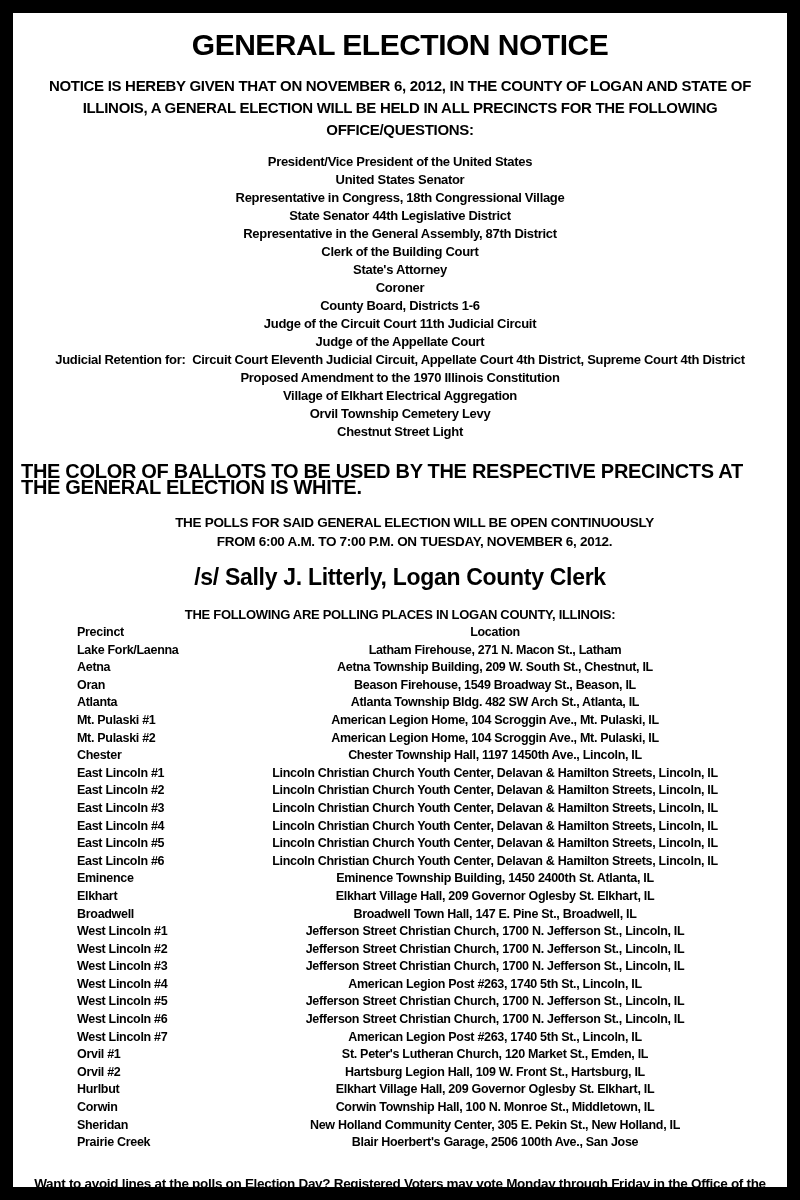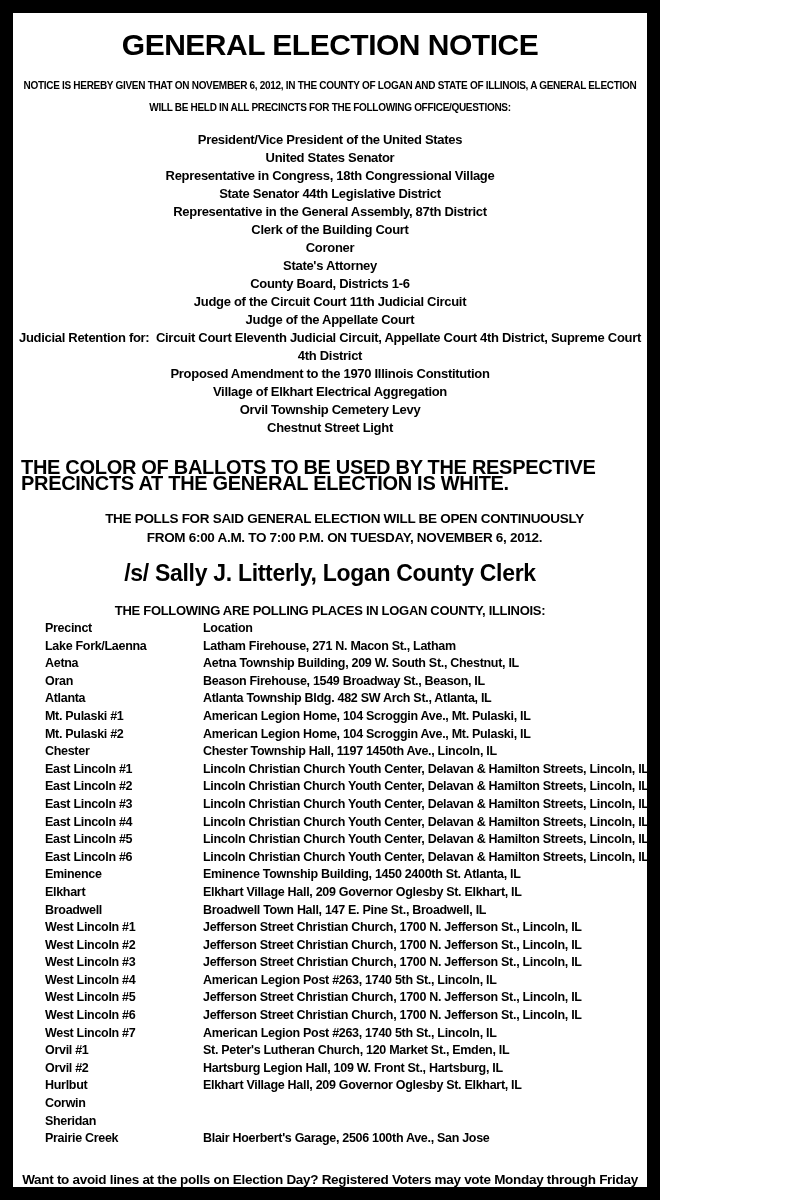--- a/index.html
+++ b/index.html
@@ -2,21 +2,21 @@
 <html><head>
 <meta charset="utf-8">
 <style>
   html, body {
     margin: 0;
     padding: 0;
     background: #ffffff;
   }
   .page {
     position: relative;
-    width: 660px;
+    width: 800px;
     height: 1200px;
     box-sizing: border-box;
     border: 13px solid #000000;
     background: #ffffff;
     overflow: hidden;
     font-family: "Liberation Sans", "DejaVu Sans", sans-serif;
     font-weight: bold;
     color: #000000;
     letter-spacing: -0.3px;
   }
@@ -24,21 +24,21 @@
     margin: 14px 10px 0 10px;
     text-align: center;
     font-size: 30px;
     line-height: 36px;
     letter-spacing: -0.5px;
   }
   .intro {
     margin: 12px auto 0 auto;
     max-width: 748px;
     text-align: center;
-    font-size: 10px;
+    font-size: 15px;
     line-height: 22px;
   }
   .offices {
     margin-top: 12px;
     text-align: center;
     font-size: 13px;
     line-height: 18px;
   }
   .ballot {
     margin: 22px 8px 0 8px;
@@ -74,26 +74,27 @@
     margin-top: 1px;
     font-size: 12.5px;
     line-height: 17.6px;
   }
   .trow {
     display: flex;
   }
   .col-precinct {
     flex: 0 0 190px;
     box-sizing: border-box;
-    padding-left: 32px;
+    padding-left: 64px;
     text-align: left;
     white-space: nowrap;
   }
   .col-location {
     flex: 1;
+    text-align: center;
     white-space: nowrap;
   }
   .footer {
     margin: 22px 6px 0 6px;
     text-align: center;
     font-size: 13.5px;
     line-height: 19px;
   }
 </style>
 </head>
@@ -105,22 +106,22 @@
 
   <div class="intro">NOTICE IS HEREBY GIVEN THAT ON NOVEMBER 6, 2012, IN THE COUNTY OF LOGAN AND STATE OF ILLINOIS, A GENERAL ELECTION WILL BE HELD IN ALL PRECINCTS FOR THE FOLLOWING OFFICE/QUESTIONS:</div>
 
   <div class="offices">
       <div>President/Vice President of the United States</div>
       <div>United States Senator</div>
       <div>Representative in Congress, 18th Congressional Village</div>
       <div>State Senator 44th Legislative District</div>
       <div>Representative in the General Assembly, 87th District</div>
       <div>Clerk of the Building Court</div>
+      <div>State's Attorney</div>
       <div>Coroner</div>
-      <div>State's Attorney</div>
       <div>County Board, Districts 1-6</div>
       <div>Judge of the Circuit Court 11th Judicial Circuit</div>
       <div>Judge of the Appellate Court</div>
       <div>Judicial Retention for:&nbsp; Circuit Court Eleventh Judicial Circuit, Appellate Court 4th District, Supreme Court 4th District</div>
       <div>Proposed Amendment to the 1970 Illinois Constitution</div>
       <div>Village of Elkhart Electrical Aggregation</div>
       <div>Orvil Township Cemetery Levy</div>
       <div>Chestnut Street Light</div>
     </div>
 
@@ -241,23 +242,25 @@
         <div class="trow">
           <div class="col-precinct">Orvil #2</div>
           <div class="col-location">Hartsburg Legion Hall, 109 W. Front St., Hartsburg, IL</div>
         </div>
         <div class="trow">
           <div class="col-precinct">Hurlbut</div>
           <div class="col-location">Elkhart Village Hall, 209 Governor Oglesby St. Elkhart, IL</div>
         </div>
         <div class="trow">
           <div class="col-precinct">Corwin</div>
+          <div class="col-location">Corwin Township Hall, 100 N. Monroe St., Middletown, IL</div>
         </div>
         <div class="trow">
           <div class="col-precinct">Sheridan</div>
+          <div class="col-location">New Holland Community Center, 305 E. Pekin St., New Holland, IL</div>
         </div>
         <div class="trow">
           <div class="col-precinct">Prairie Creek</div>
           <div class="col-location">Blair Hoerbert's Garage, 2506 100th Ave., San Jose</div>
         </div>
       </div>
   </div>
 
   <div class="footer">
     <div>Want to avoid lines at the polls on Election Day? Registered Voters may vote Monday through Friday in the Office of the County Clerk</div>

